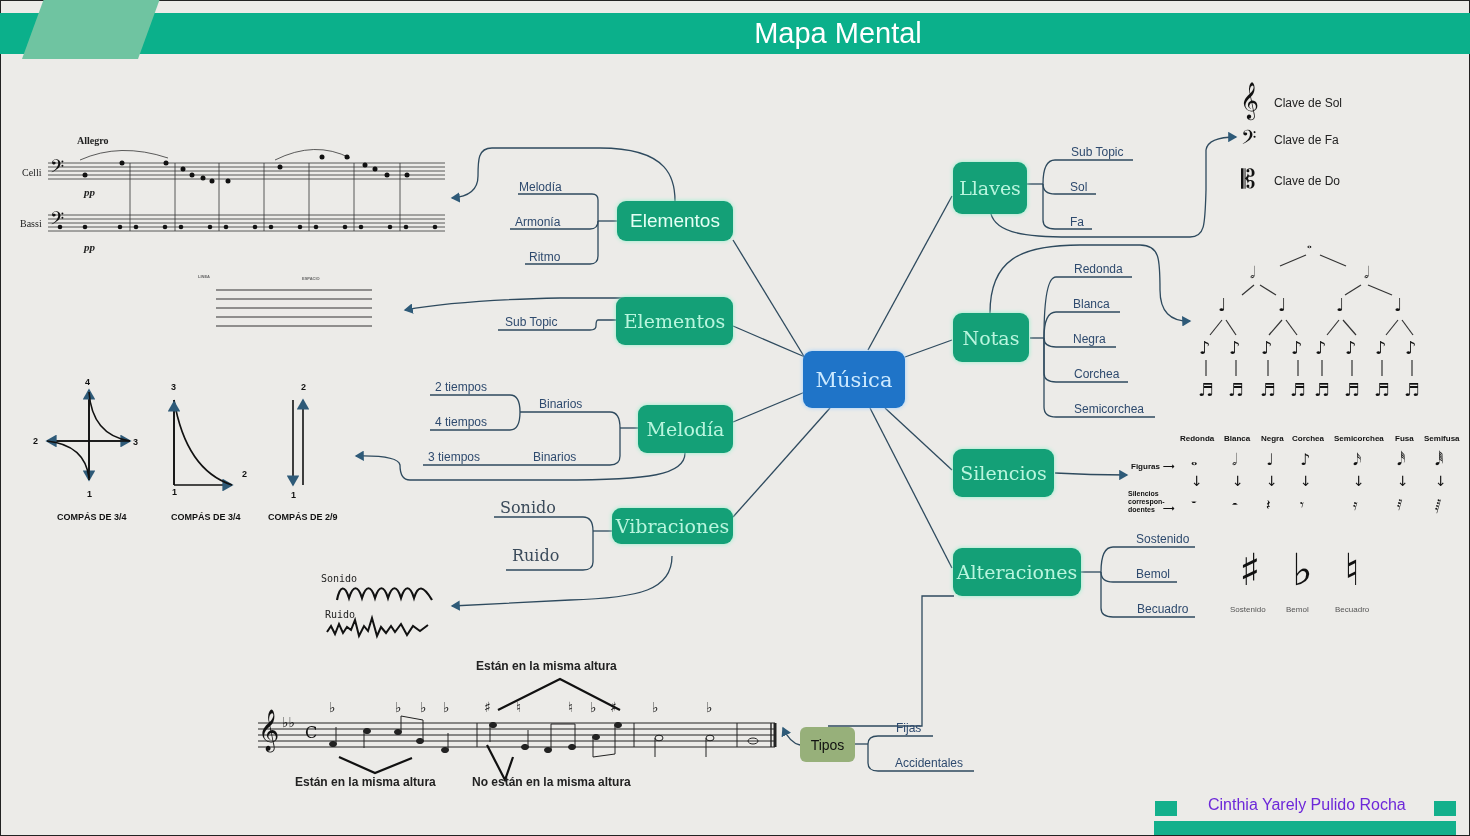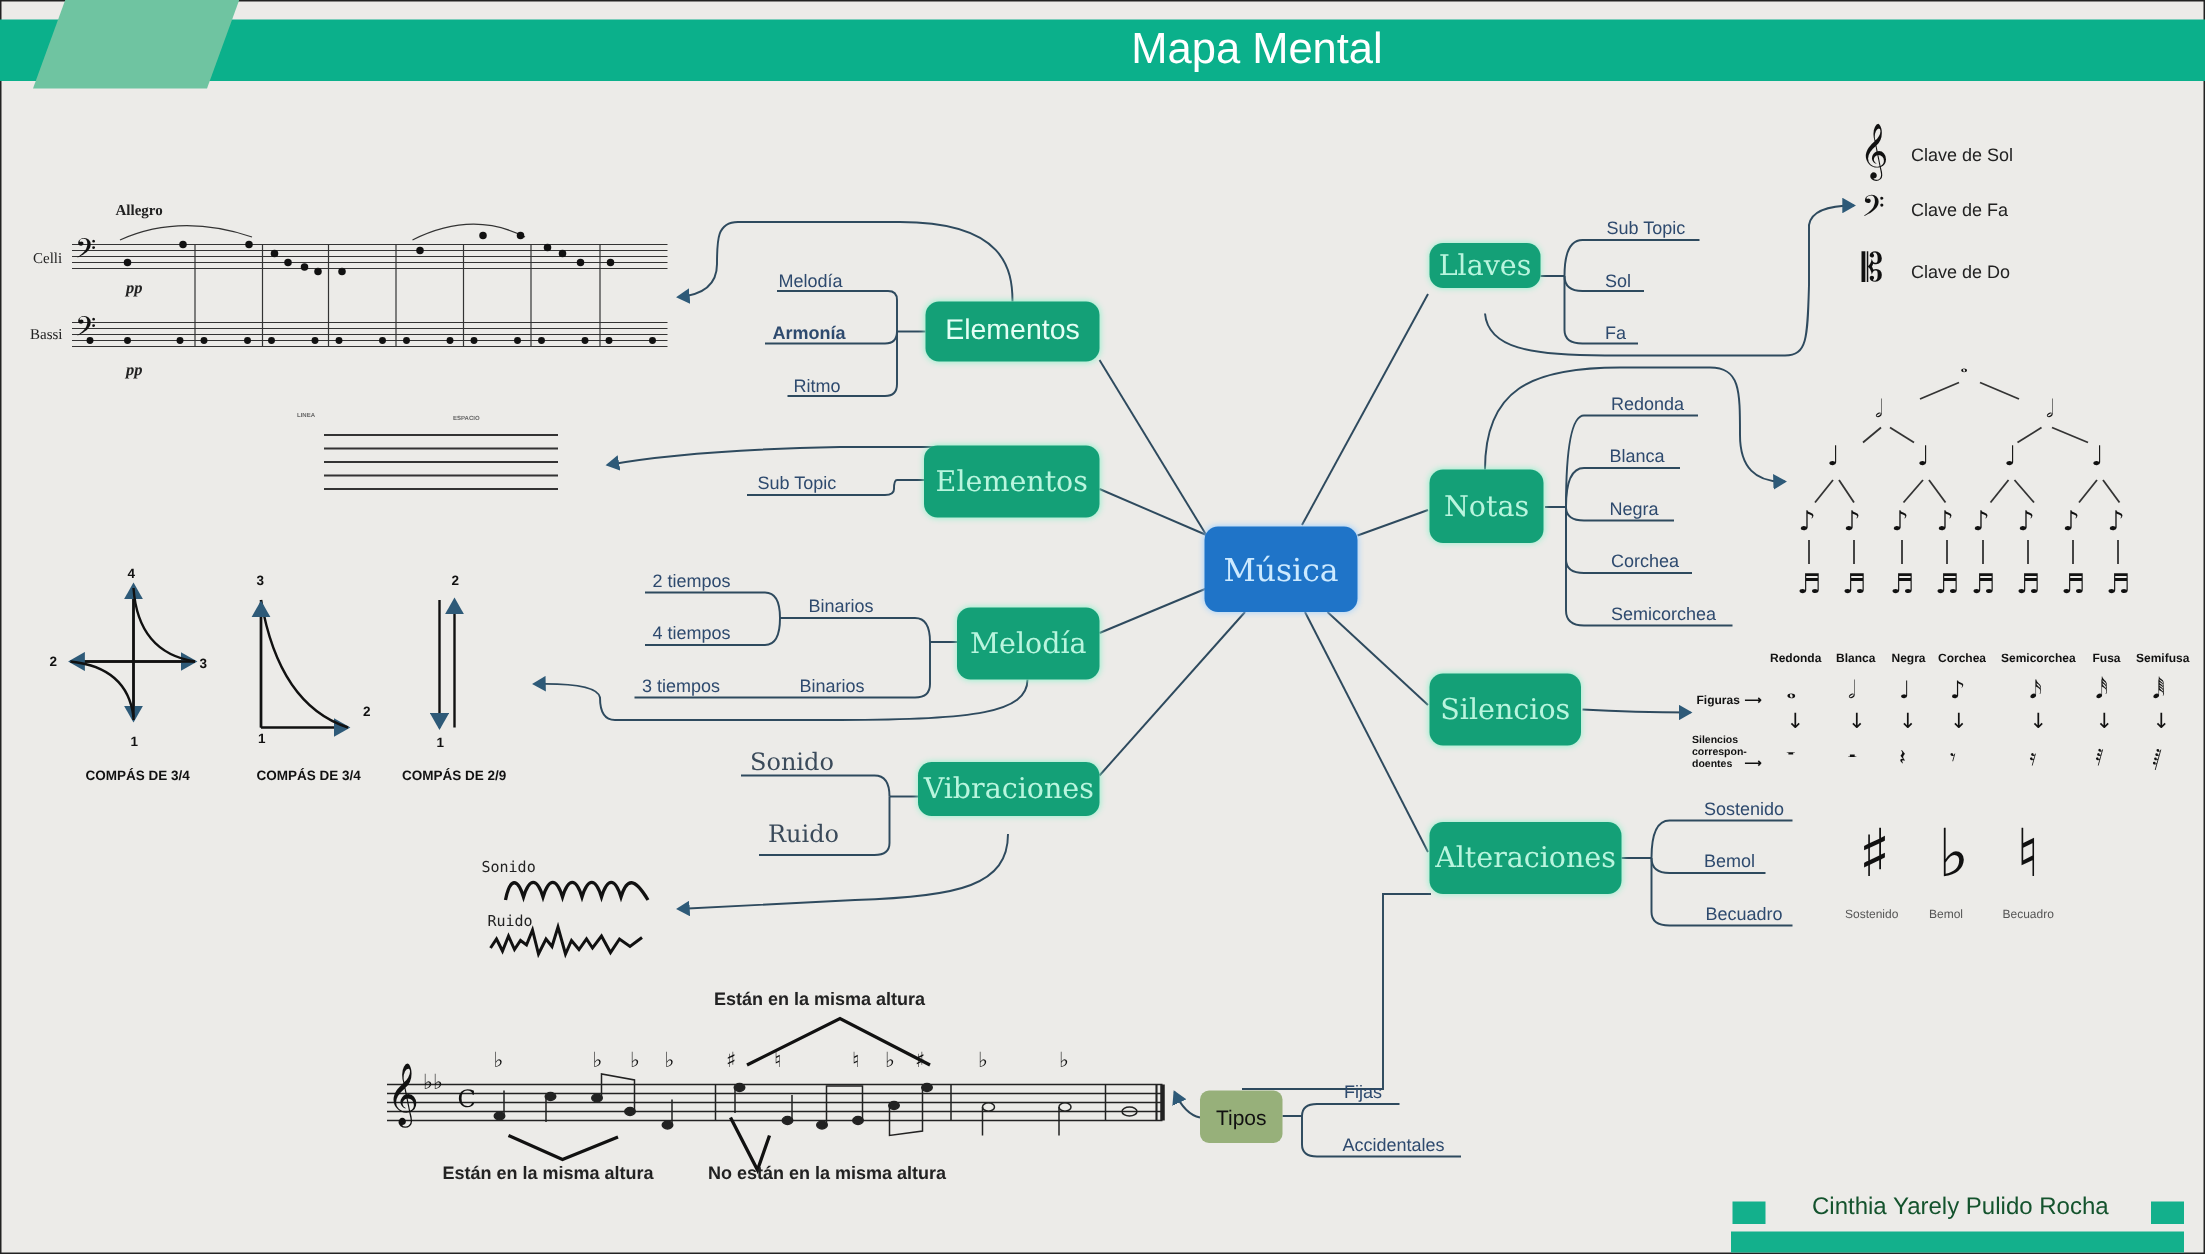--- a/index.html
+++ b/index.html
@@ -12,21 +12,21 @@
   .node{position:absolute;background:#14a077;color:#b9f5de;border-radius:9px;box-shadow:0 0 4px #8ff1cb;display:flex;align-items:center;justify-content:center;font-family:"DejaVu Serif",serif;font-size:19px;}
   .node.sans{font-family:"Liberation Sans",sans-serif;font-size:19px;color:#e4fff5;}
   .node.central{background:#1f74c8;color:#cdeaff;box-shadow:0 0 4px #9ccfff;font-size:21px;}
   .node.tipos{background:#97b07a;color:#111;font-family:"Liberation Sans",sans-serif;font-size:14px;box-shadow:none;border-radius:6px;}
   .sub{position:absolute;font-size:12px;color:#2e4a6e;white-space:nowrap;}
   .sub.hand{font-family:"DejaVu Serif",serif;font-size:16px;color:#3a4a5a;}
   .lbl{position:absolute;font-size:12px;color:#222;white-space:nowrap;}
   .tiny{position:absolute;font-size:8px;font-weight:bold;color:#111;white-space:nowrap;}
   .bold-cap{position:absolute;font-size:9px;font-weight:bold;color:#111;white-space:nowrap;}
   .glyph{position:absolute;color:#111;font-family:"DejaVu Sans",sans-serif;line-height:1;}
-  .footer-text{position:absolute;left:1208px;top:796px;font-size:16px;color:#14532d;}
+  .footer-text{position:absolute;left:1208px;top:796px;font-size:16px;color:#6d28d9;}
   .footer-sq{position:absolute;top:801px;width:22px;height:15px;background:#13b08c;}
   .footer-bar{position:absolute;left:1154px;top:821px;width:302px;height:14px;background:#13b08c;}
 </style>
 </head>
 <body>
 
 <div class="frame"></div>
 
 <div class="title-bar"></div>
 <div class="title-tab"></div>
@@ -230,21 +230,21 @@
 </svg>
 
 <div class="node central" style="left:803px;top:351px;width:102px;height:57px;">
     <span>Música</span>
   </div>
 
 <div class="node sans" style="left:617px;top:201px;width:116px;height:40px;">
     <span>Elementos</span>
   </div>
 <div class="sub" style="left:519px;top:180px;">Melodía</div>
-<div class="sub" style="left:515px;top:215px;font-weight:bold;">Armonía</div>
+<div class="sub" style="left:515px;top:215px;">Armonía</div>
 <div class="sub" style="left:529px;top:250px;">Ritmo</div>
 
 <div class="node" style="left:616px;top:297px;width:117px;height:48px;">
     <span>Elementos</span>
   </div>
 <div class="sub" style="left:505px;top:315px;">Sub Topic</div>
 
 <div class="node" style="left:638px;top:405px;width:95px;height:48px;">
     <span>Melodía</span>
   </div>
@@ -253,21 +253,21 @@
 <div class="sub" style="left:435px;top:415px;">4 tiempos</div>
 <div class="sub" style="left:533px;top:450px;">Binarios</div>
 <div class="sub" style="left:428px;top:450px;">3 tiempos</div>
 
 <div class="node" style="left:612px;top:508px;width:121px;height:36px;">
     <span>Vibraciones</span>
   </div>
 <div class="sub hand" style="left:500px;top:498px;">Sonido</div>
 <div class="sub hand" style="left:512px;top:546px;">Ruido</div>
 
-<div class="node" style="left:953px;top:162px;width:74px;height:30px;">
+<div class="node" style="left:953px;top:162px;width:74px;height:52px;">
     <span>Llaves</span>
   </div>
 <div class="sub" style="left:1071px;top:145px;">Sub Topic</div>
 <div class="sub" style="left:1070px;top:180px;">Sol</div>
 <div class="sub" style="left:1070px;top:215px;">Fa</div>
 
 <div class="node" style="left:953px;top:313px;width:76px;height:49px;">
     <span>Notas</span>
   </div>
 <div class="sub" style="left:1074px;top:262px;">Redonda</div>

